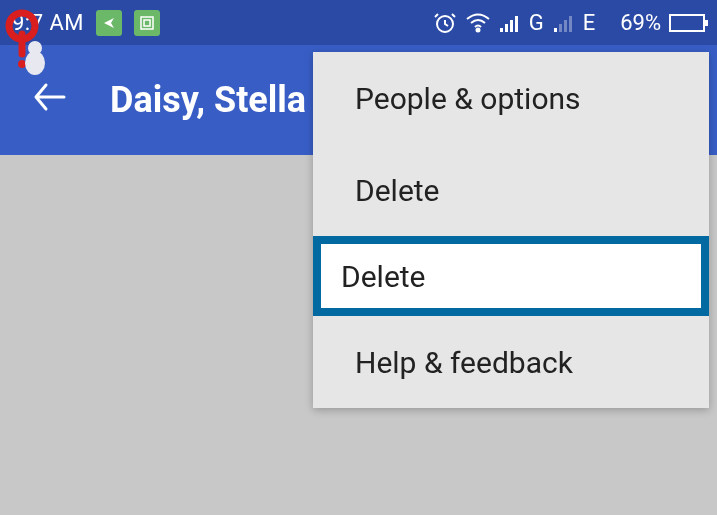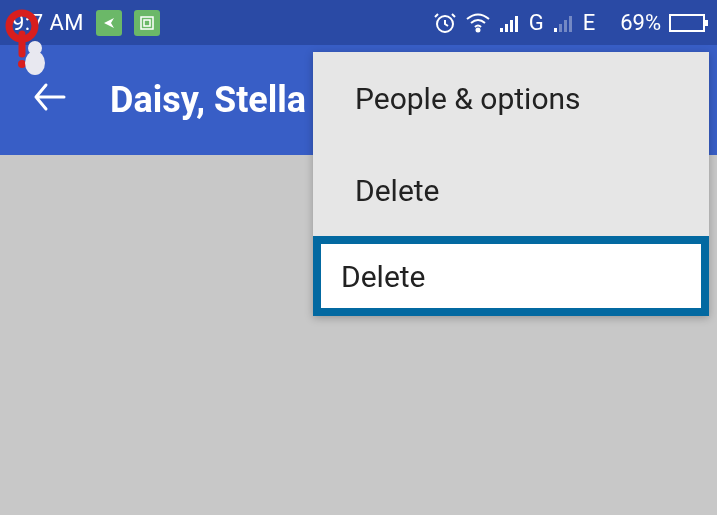--- a/index.html
+++ b/index.html
@@ -223,13 +223,16 @@
 <div class="overflow-menu">
   <div class="menu-item">
     <span>People &amp; options</span>
   </div>
   <div class="menu-item">
     <span>Delete</span>
   </div>
   <div class="menu-item highlighted">
     <span>Delete</span>
   </div>
+  <div class="menu-item">
+    <span>Help &amp; feedback</span>
+  </div>
 </div>
 
 </body></html>

